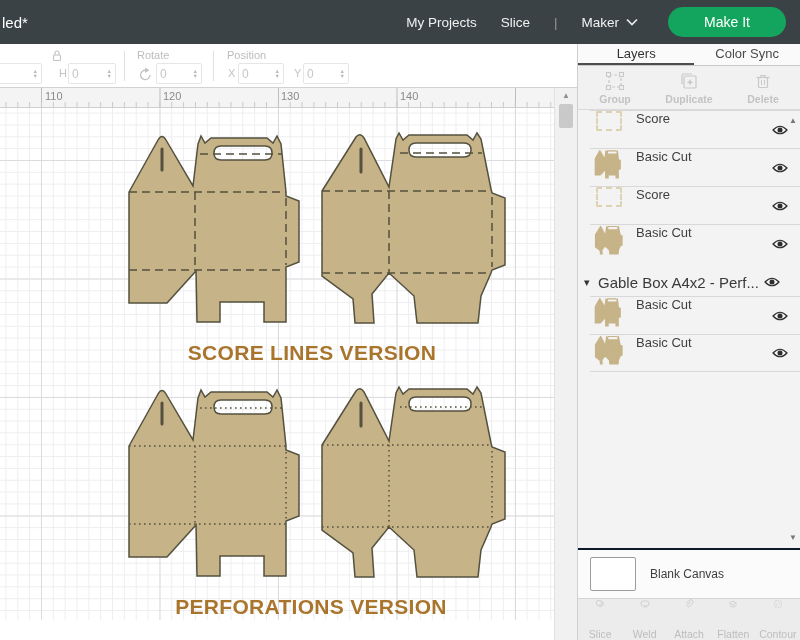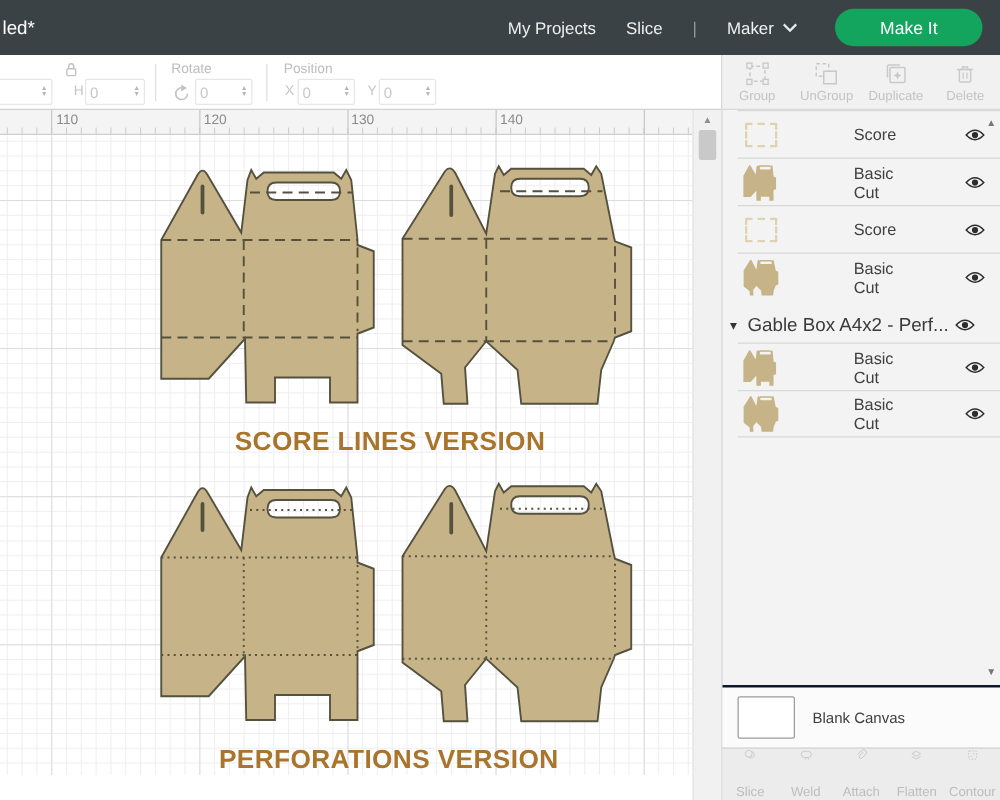--- a/index.html
+++ b/index.html
@@ -65,31 +65,31 @@
   .vscroll .sbup::before{content:"\25B2";}
   .vscroll .thumb{position:absolute;left:4px;top:16px;width:14px;height:24px;background:#c9c9c9;border-radius:2px;}
 
   
   .panel{width:223px;background:#f3f3f3;border-left:1px solid #cfcfcf;display:flex;flex-direction:column;}
   .tabs{display:flex;height:22px;background:#fafafa;border-bottom:1px solid #c9c9c9;}
   .tab{flex:1;text-align:center;font-size:13px;color:#4a4a4a;line-height:20px;cursor:pointer;}
   .tab.active{border-bottom:2px solid #4d4d4d;font-weight:400;color:#333;flex:1.1;}
   .actions{display:flex;height:44px;background:#f1f1f1;border-bottom:1px solid #dadada;}
   .action{flex:1;display:flex;flex-direction:column;align-items:center;justify-content:center;gap:2px;cursor:default;}
-  .action .alabel{font-size:10.5px;color:#c3c3c3;}
+  .action .alabel{font-size:10.5px;color:#c3c3c3;font-weight:bold;}
   .layerlist{position:relative;flex:1;overflow:hidden;}
   .lscroll-up,.lscroll-dn{position:absolute;right:3px;font-size:8px;color:#777;}
   .lscroll-up{top:6px;}.lscroll-up::before{content:"\25B2";}
   .lscroll-dn{bottom:6px;}.lscroll-dn::before{content:"\25BC";}
   .grouprow{display:flex;align-items:center;height:28px;padding:0 10px 0 6px;cursor:pointer;}
   .grouprow .caret{font-size:11px;color:#333;width:14px;}
   .grouprow .caret::before{content:"\25BE";}
   .grouprow .glabel{flex:1;font-size:15px;color:#3a3a3a;white-space:nowrap;overflow:hidden;}
-  .layerrow{display:flex;align-items:center;height:38px;margin-left:12px;border-top:1px solid #d8d8d8;
-            padding-right:10px;cursor:pointer;gap:47px;}
+  .layerrow{display:flex;height:38px;margin-left:12px;border-top:1px solid #d8d8d8;
+            padding-right:10px;cursor:pointer;}
   .layerrow:last-of-type{border-bottom:1px solid #d8d8d8;}
   .thumbbox{width:38px;display:flex;justify-content:center;}
   .scorethumb{width:26px;height:20px;border:2px dashed #ddd2b2;border-radius:2px;}
   .llabel{flex:1;font-size:13px;color:#404040;margin-left:8px;}
   .eye{width:18px;display:flex;align-items:center;cursor:pointer;}
   .grouprow .eye{margin-right:8px;}
   .thumbfill{fill:#C6B387;stroke:none;fill-rule:evenodd;}
   .groupsep{height:6px;}
 
   .blankrow{height:50px;background:#fbfbfb;border-top:2px solid #0f172a;display:flex;align-items:center;padding:0 12px;gap:14px;}
@@ -234,41 +234,38 @@
           </svg>
         </div>
         <div class="vscroll">
           <span class="sbup"></span>
           <div class="thumb"></div>
         </div>
       </div>
     </div>
 
     <aside class="panel">
+      <div class="tabs">
+        <div class="tab active">Layers</div>
+        <div class="tab">Color Sync</div>
+      </div>
 
       <div class="actions">
         <div class="action">
           <svg width="20" height="20" viewBox="0 0 20 20">
             <rect x="4" y="4" width="12" height="12" fill="none" stroke="#c9c9c9" stroke-width="1.2" stroke-dasharray="3 2"></rect>
             <rect x="1.5" y="1.5" width="4" height="4" fill="#f1f1f1" stroke="#c9c9c9" stroke-width="1.1"></rect>
             <rect x="14.5" y="1.5" width="4" height="4" fill="#f1f1f1" stroke="#c9c9c9" stroke-width="1.1"></rect>
             <rect x="1.5" y="14.5" width="4" height="4" fill="#f1f1f1" stroke="#c9c9c9" stroke-width="1.1"></rect>
             <rect x="14.5" y="14.5" width="4" height="4" fill="#f1f1f1" stroke="#c9c9c9" stroke-width="1.1"></rect>
           </svg>
           <span class="alabel">Group</span>
         </div>
         <div class="action">
           <svg width="20" height="20" viewBox="0 0 20 20">
-            <rect x="2" y="2" width="10" height="10" fill="none" stroke="#c9c9c9" stroke-width="1.2" stroke-dasharray="3 2"></rect>
-            <rect x="8" y="8" width="10" height="10" fill="#f1f1f1" stroke="#c9c9c9" stroke-width="1.2"></rect>
-          </svg>
-          <span class="alabel">UnGroup</span>
-        </div>
-        <div class="action">
-          <svg width="20" height="20" viewBox="0 0 20 20">
             <rect x="5" y="5" width="12" height="12" rx="1" fill="none" stroke="#c9c9c9" stroke-width="1.2"></rect>
             <path d="M11,8 l1,2.3 2.3,1 -2.3,1 -1,2.3 -1,-2.3 -2.3,-1 2.3,-1 Z" fill="#c9c9c9"></path>
             <path d="M3,13 V4 a1,1 0 0 1 1,-1 h9" fill="none" stroke="#c9c9c9" stroke-width="1.2"></path>
           </svg>
           <span class="alabel">Duplicate</span>
         </div>
         <div class="action">
           <svg width="20" height="20" viewBox="0 0 20 20">
             <rect x="5.5" y="6.5" width="9" height="10" rx="1" fill="none" stroke="#c9c9c9" stroke-width="1.2"></rect>
             <line x1="3.5" y1="6.5" x2="16.5" y2="6.5" stroke="#c9c9c9" stroke-width="1.2"></line>

